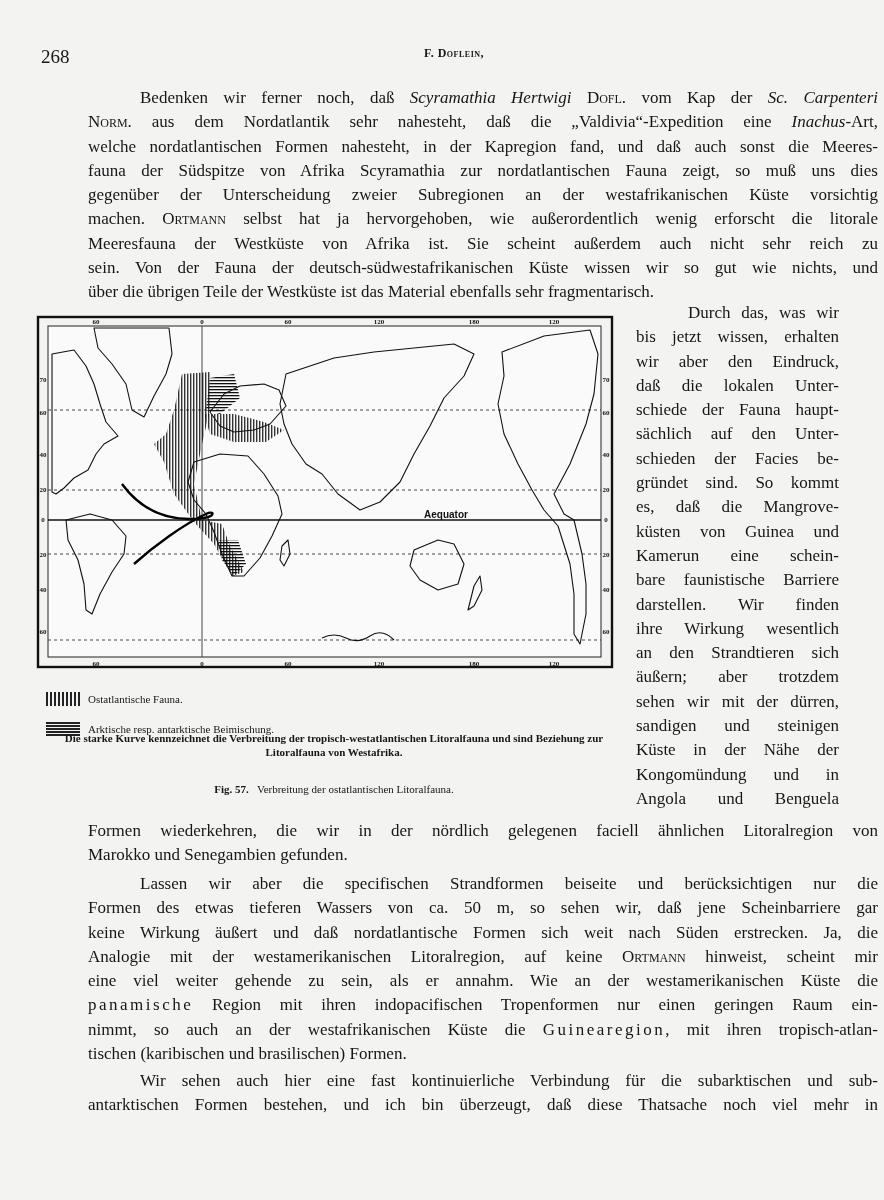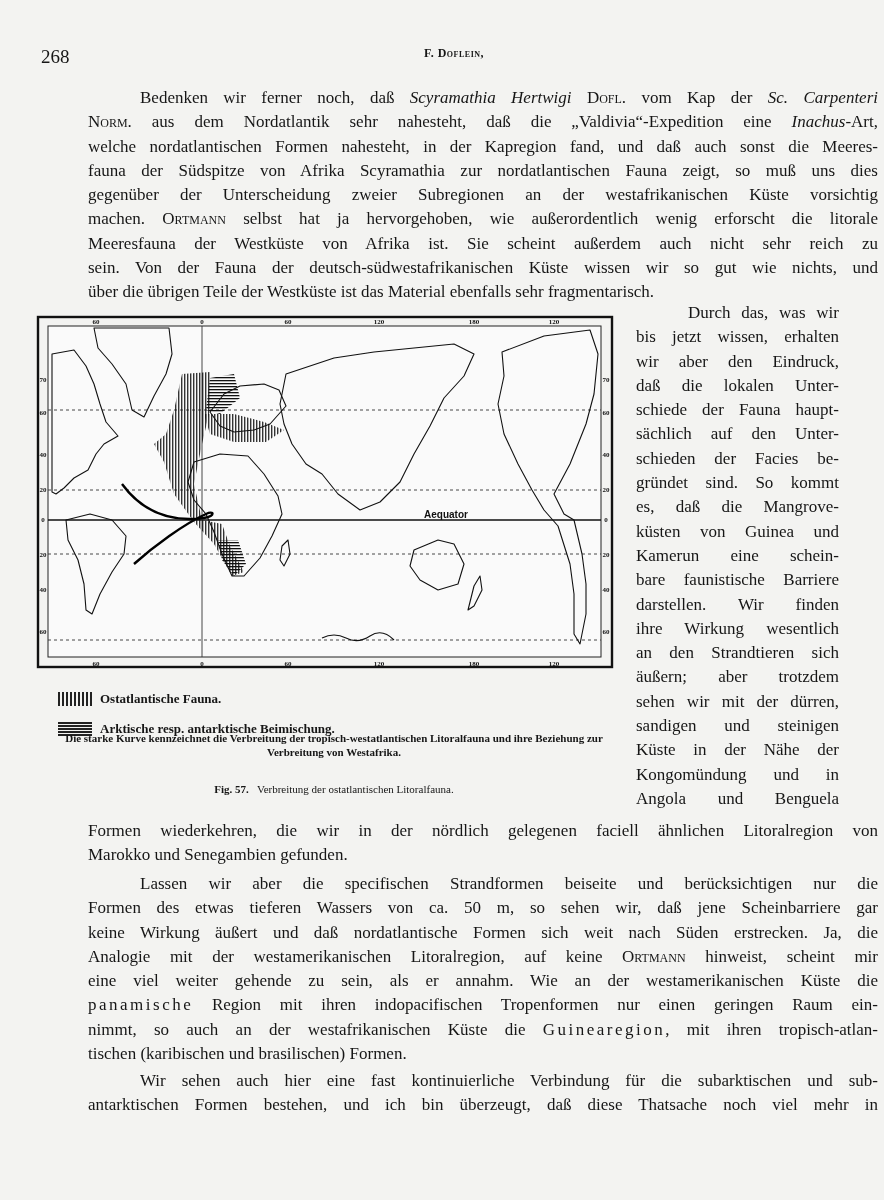--- a/index.html
+++ b/index.html
@@ -22,21 +22,21 @@
   .sp { letter-spacing: 2.5px; }
   #top-text { top: 86px; }
   #side-text { position: absolute; left: 636px; width: 203px; top: 301px; font-size: 17px; line-height: 24.3px; }
   #bottom-text { top: 819px; }
   #para3 { top: 872px; }
   #para4 { top: 1069px; }
 
   .figure { position: absolute; left: 34px; top: 314px; width: 584px; height: 360px; }
   .figure svg { width: 584px; height: 360px; display: block; }
 
-  .legend { position: absolute; left: 58px; width: 560px; font-size: 13px; font-weight: bold; }
+  .legend { position: absolute; left: 46px; width: 560px; font-size: 11px; font-weight: normal; }
   .legend-row { display: flex; align-items: center; height: 18px; }
   .swatch { width: 34px; height: 14px; margin-right: 8px; }
   .sw-v { background: repeating-linear-gradient(90deg, #222 0 2px, transparent 2px 4px); }
   .sw-h { background: repeating-linear-gradient(0deg, #222 0 1.5px, transparent 1.5px 3px); }
   .caption-note { position: absolute; left: 44px; width: 580px; top: 731px; font-size: 11px; font-weight: bold; text-align: center; line-height: 14px; }
   .fig-title { position: absolute; left: 44px; width: 580px; top: 783px; font-size: 11px; text-align: center; }
   .fig-title b { font-weight: bold; }
 </style>
 </head>
 <body>
@@ -137,21 +137,21 @@
 <div class="legend" style="top:690px;">
   <div class="legend-row">
     <span class="swatch sw-v"></span>
     <span>Ostatlantische Fauna.</span>
   </div>
   <div class="legend-row" style="margin-top:12px">
     <span class="swatch sw-h"></span>
     <span>Arktische resp. antarktische Beimischung.</span>
   </div>
 </div>
-<div class="caption-note">Die starke Kurve kennzeichnet die Verbreitung der tropisch-westatlantischen Litoralfauna und ihre Beziehung zur Verbreitung von Westafrika.</div>
+<div class="caption-note">Die starke Kurve kennzeichnet die Verbreitung der tropisch-westatlantischen Litoralfauna und sind Beziehung zur Litoralfauna von Westafrika.</div>
 <div class="fig-title">
   <b>Fig. 57.</b>&nbsp;&nbsp;
   <span>Verbreitung der ostatlantischen Litoralfauna.</span>
 </div>
 
 <div id="side-text">
     <span class="line indent"><span>Durch das, was wir</span></span>
     <span class="line"><span>bis jetzt wissen, erhalten</span></span>
     <span class="line"><span>wir aber den Eindruck,</span></span>
     <span class="line"><span>daß die lokalen Unter-</span></span>

